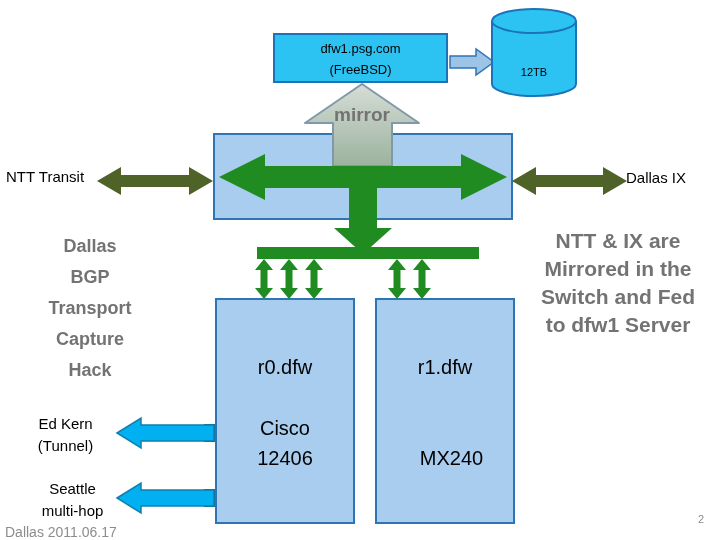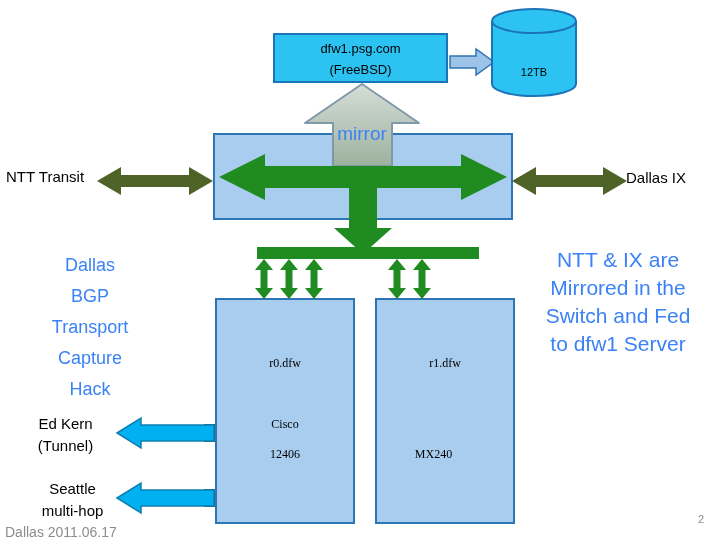--- a/index.html
+++ b/index.html
@@ -6,23 +6,23 @@
   .slide{
     position:relative;width:720px;height:540px;background:#ffffff;
     font-family:"Liberation Sans",sans-serif;overflow:hidden;
   }
   .box{position:absolute;box-sizing:border-box;}
   .panel{background:#a8cdee;border:2px solid #2e75b6;z-index:1;}
   .cyanbox{background:#2cc3f2;border:2px solid #1b74b8;z-index:1;}
   .svg-layer{position:absolute;left:0;top:0;width:720px;height:540px;z-index:2;}
   .txt{position:absolute;z-index:3;color:#000;}
   .center{text-align:center;}
-  .magenta{color:#3b82f6;font-weight:normal;margin-top:19px;}
+  .magenta{color:#737373;font-weight:bold;}
   .small-label{font-size:15px;}
-  .router-label{font-size:12px;font-family:Liberation Serif, serif;}
+  .router-label{font-size:20px;}
   .footer{font-size:14px;color:#8c8c8c;}
   .pagenum{font-size:11px;color:#8c8c8c;}
 </style>
 </head>
 <body>
 
 <div class="slide">
 
   <div class="box cyanbox" style="left:273px;top:33px;width:175px;height:50px;"></div>
   <div class="box panel" style="left:213px;top:133px;width:300px;height:87px;"></div>
@@ -96,21 +96,21 @@
     <div>Mirrored in the</div>
     <div>Switch and Fed</div>
     <div>to dfw1 Server</div>
   </div>
 
   <div class="txt center router-label" style="left:215px;top:356px;width:140px;">r0.dfw</div>
   <div class="txt center router-label" style="left:215px;top:417px;width:140px;">Cisco</div>
   <div class="txt center router-label" style="left:215px;top:447px;width:140px;">12406</div>
 
   <div class="txt center router-label" style="left:375px;top:356px;width:140px;">r1.dfw</div>
-  <div class="txt center router-label" style="left:357px;top:447px;width:153px;">MX240</div>
+  <div class="txt center router-label" style="left:375px;top:447px;width:153px;">MX240</div>
 
   <div class="txt center small-label" style="left:18px;top:413px;width:95px;line-height:22px;">
     <div>Ed Kern</div>
     <div>(Tunnel)</div>
   </div>
 
   <div class="txt center small-label" style="left:25px;top:478px;width:95px;line-height:22px;">
     <div>Seattle</div>
     <div>multi-hop</div>
   </div>

